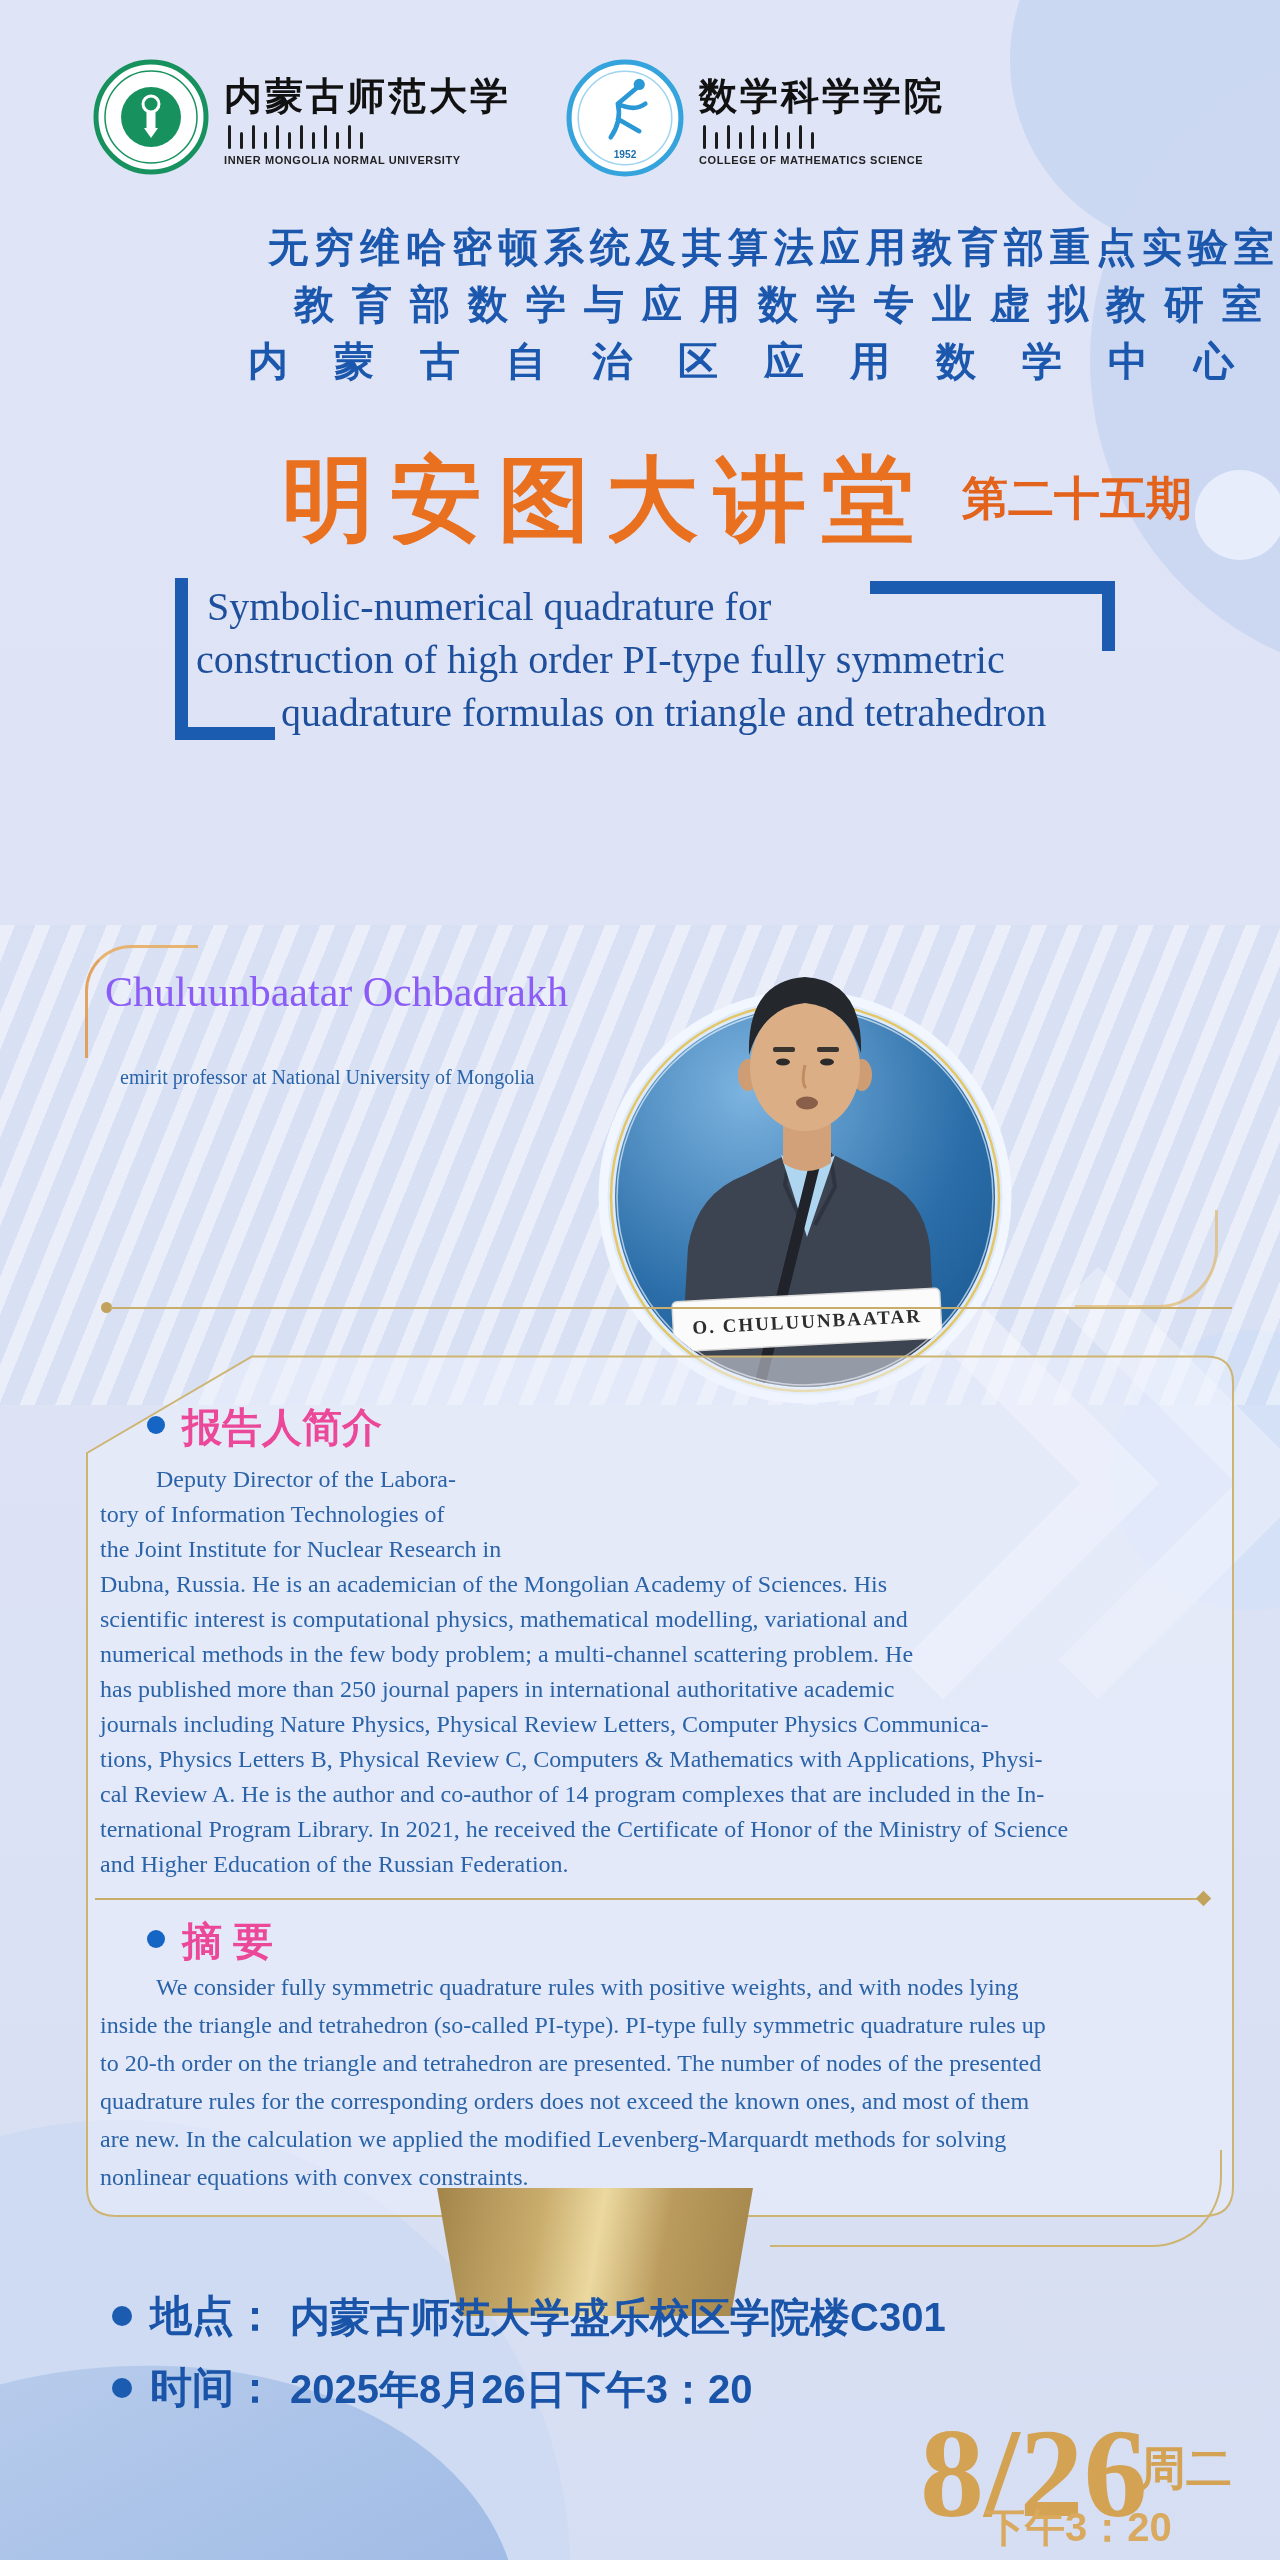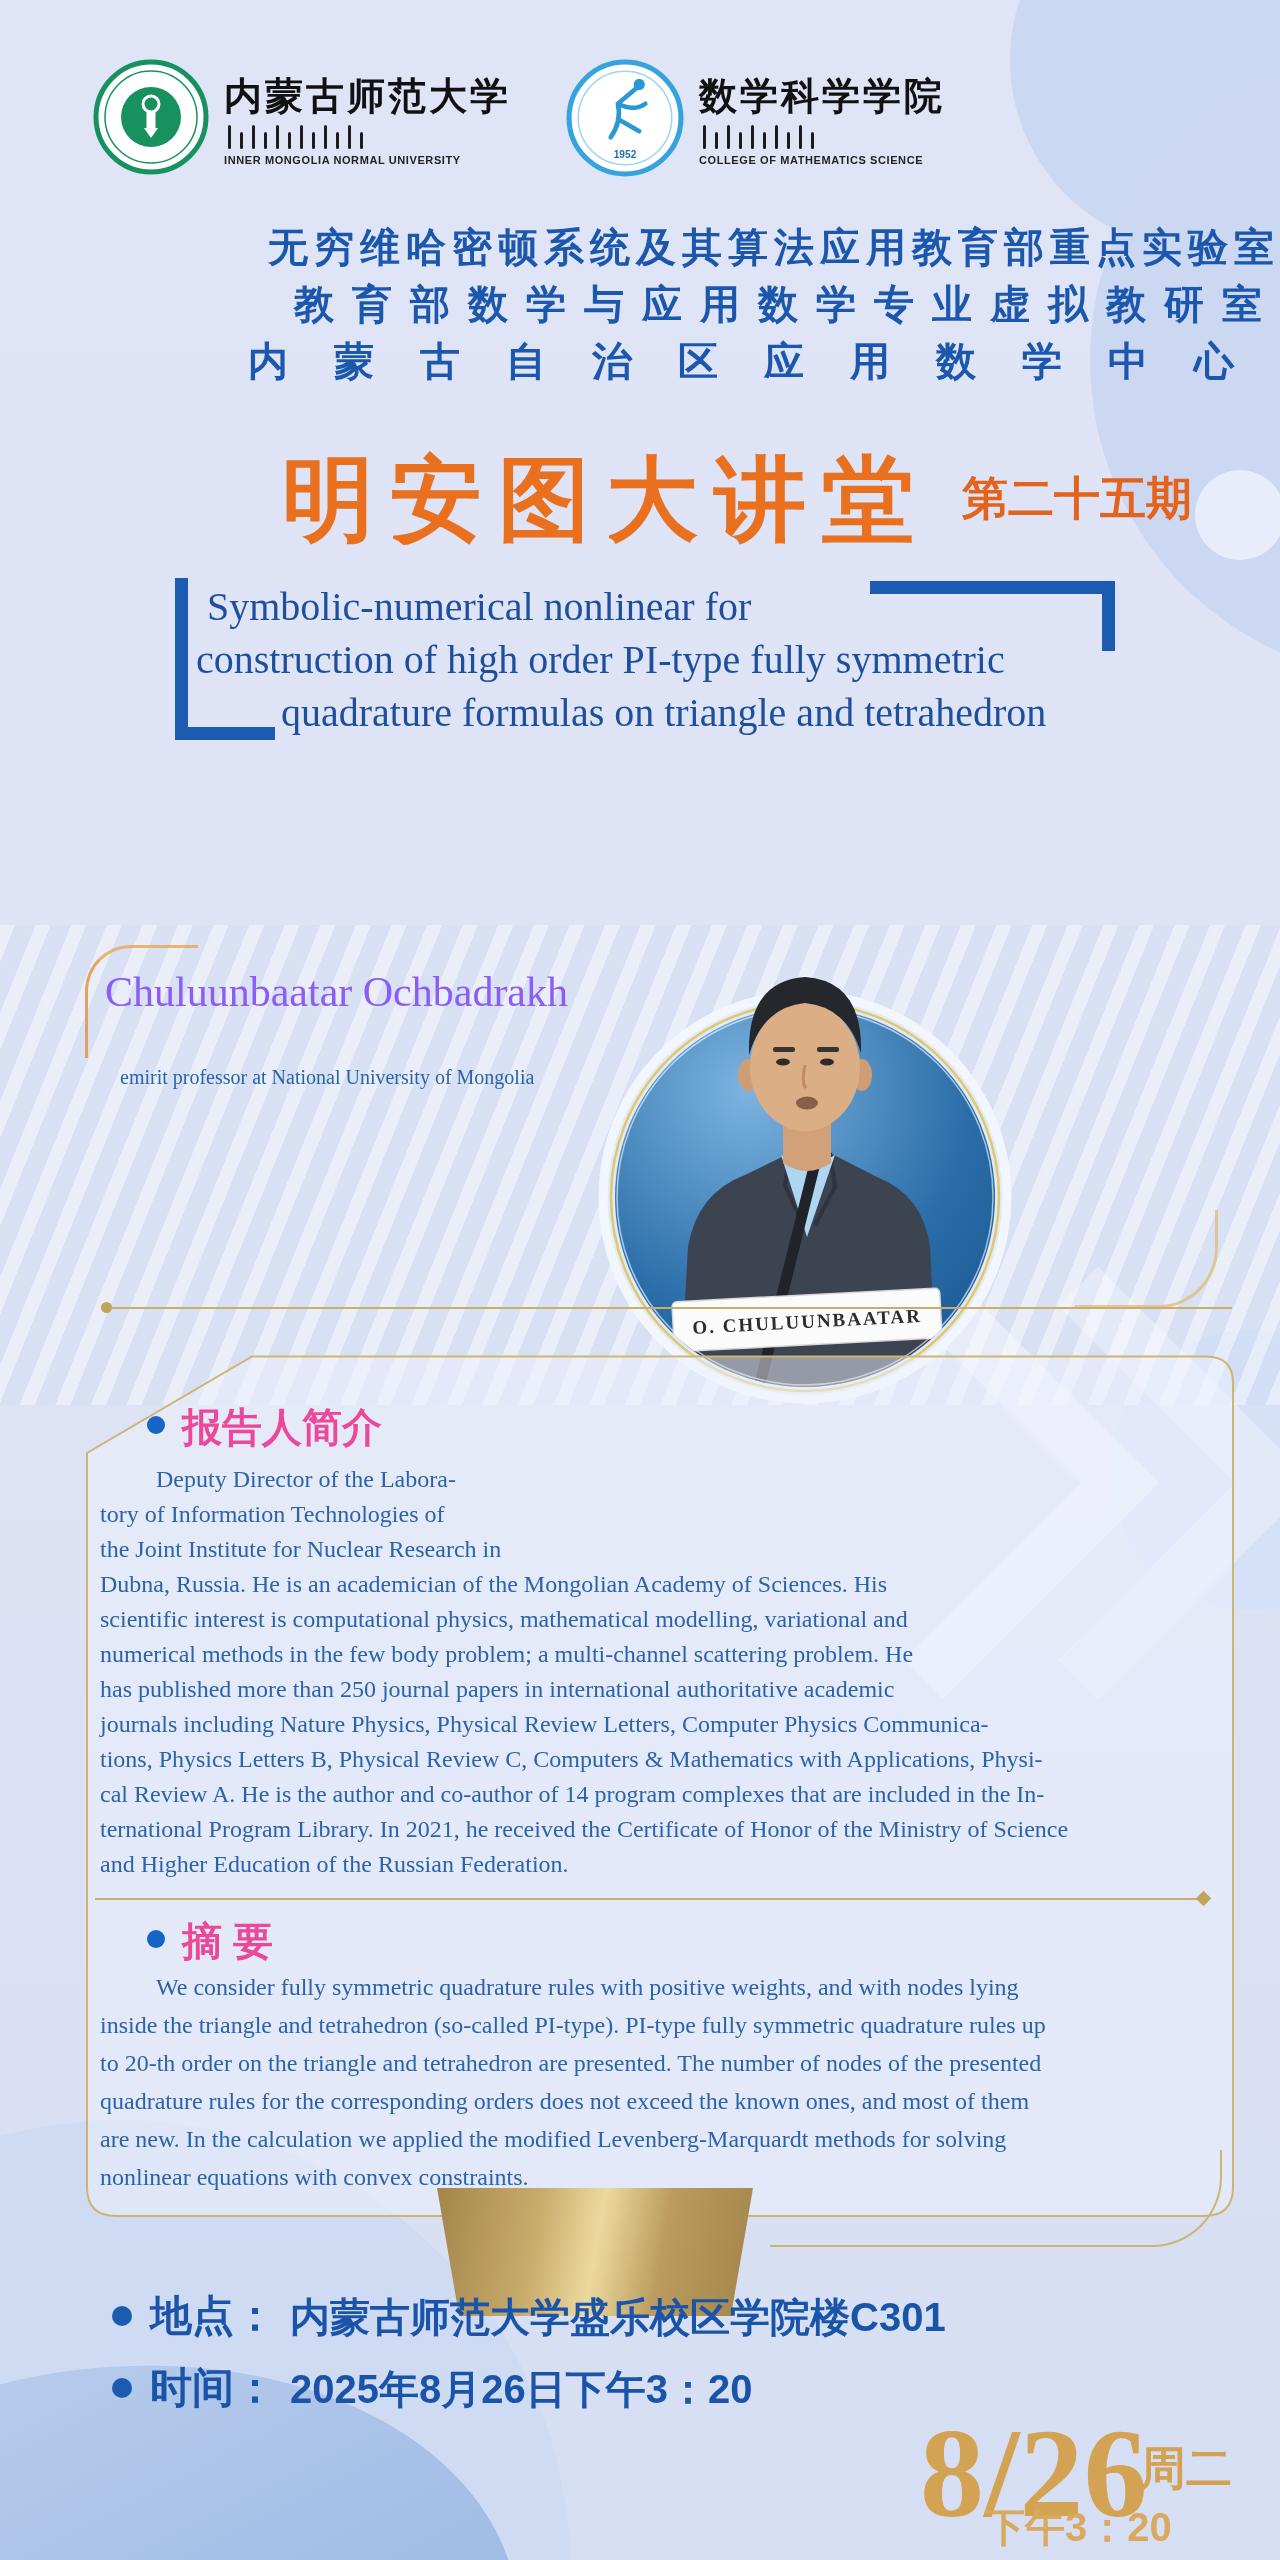--- a/index.html
+++ b/index.html
@@ -168,21 +168,21 @@
 <div class="abs org-line org2">教育部数学与应用数学专业虚拟教研室</div>
 <div class="abs org-line org3">内蒙古自治区应用数学中心</div>
 
 <div class="abs series-title">明安图大讲堂</div>
 <div class="abs series-issue">第二十五期</div>
 
 <div class="abs brk brkL-v"></div>
 <div class="abs brk brkL-h"></div>
 <div class="abs brk brkR-h"></div>
 <div class="abs brk brkR-v"></div>
-<div class="abs ttl ttl1">Symbolic-numerical nonlinear for</div>
+<div class="abs ttl ttl1">Symbolic-numerical quadrature for</div>
 <div class="abs ttl ttl2">construction of high order PI-type fully symmetric</div>
 <div class="abs ttl ttl3">quadrature formulas on triangle and tetrahedron</div>
 
 <div class="abs spk-name">Chuluunbaatar Ochbadrakh</div>
 <div class="abs spk-aff">emirit professor at National University of Mongolia</div>
 
 <div class="abs photo-wrap">
   <svg width="440" height="485" viewBox="0 0 440 485">
     <defs>
       <radialGradient id="pbg" cx="35%" cy="22%" r="90%">

